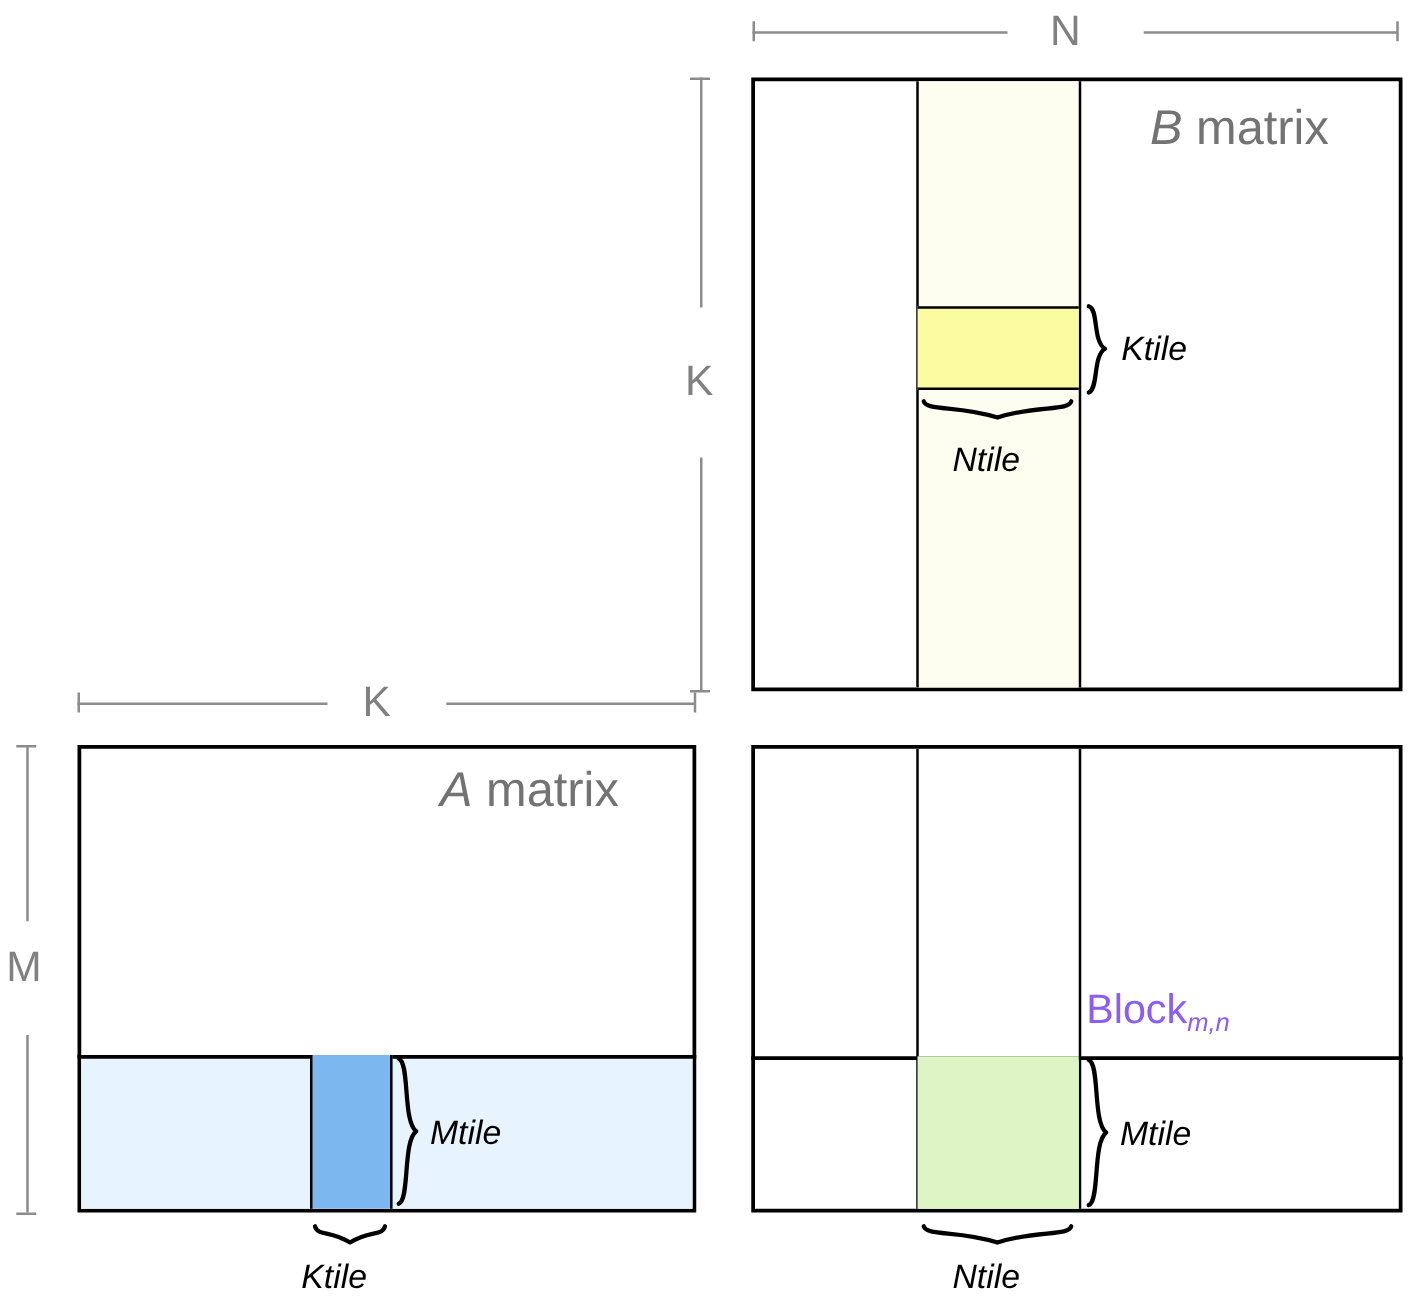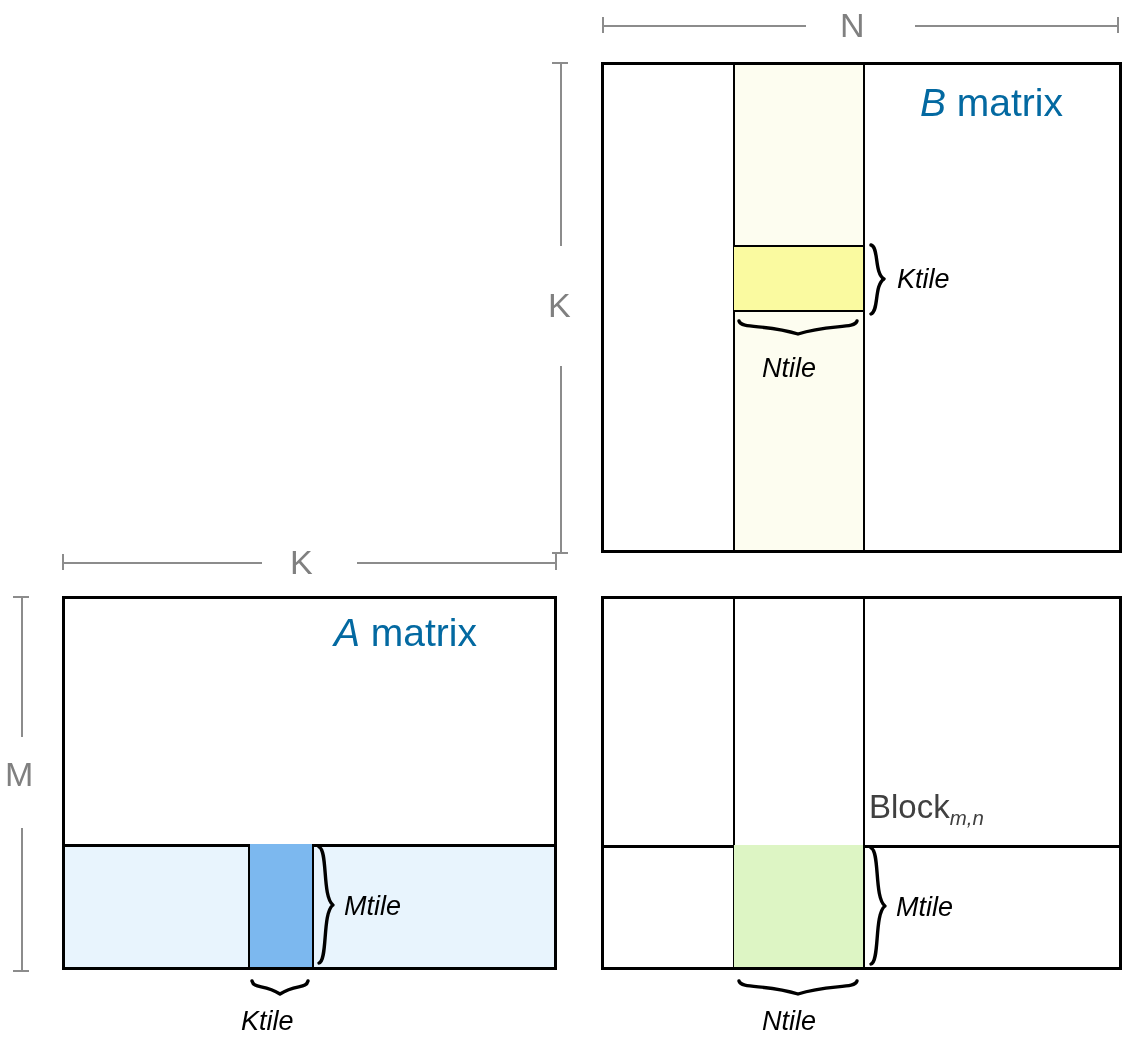--- a/index.html
+++ b/index.html
@@ -36,36 +36,36 @@
   .thick-h {
     position: absolute;
     height: 0;
     border-top: 3px solid #000000;
   }
 
   
   .matrix-title {
     position: absolute;
     font-size: 39px;
-    color: #0369a1;
+    color: #737373;
     white-space: nowrap;
     line-height: 1;
   }
   .matrix-title .sym {
     font-style: italic;
   }
   .matrix-title .word {
     font-style: normal;
   }
 
   
   .block-label {
     position: absolute;
     font-size: 33px;
-    color: #404040;
+    color: #8b5cf6;
     white-space: nowrap;
     line-height: 1;
   }
   .block-label sub {
     font-style: italic;
     font-size: 0.62em;
     vertical-align: baseline;
     position: relative;
     top: 0.32em;
   }
@@ -181,21 +181,21 @@
   <div class="matrix-box" style="left:62px; top:596px; width:495px; height:374px;">
 
     <div class="fill" style="left:0px; top:245px; width:489px; height:123px; background:#e8f4fd;"></div>
 
     <div class="thick-h" style="left:-3px; top:245px; width:495px;"></div>
 
     <div class="fill" style="left:183px; top:245px; width:66px; height:123px; background:#7cb8ef;
                 border-left:2px solid #000; border-right:2px solid #000;"></div>
   </div>
 
-  <div class="matrix-title" style="left:334px; top:613px;">
+  <div class="matrix-title" style="left:352px; top:613px;">
     <span class="sym">A</span><span>&nbsp;</span><span class="word">matrix</span>
   </div>
 
   <svg class="brace" style="left:316px; top:845px; width:24px; height:122px;" viewBox="0 0 24 122">
     <path d="M 3 2 C 12 5, 6 52, 17 60 C 6 68, 12 115, 3 118"></path>
   </svg>
   <div class="tile-label" style="left:344px; top:893px;">Mtile</div>
 
   <svg class="brace" style="left:250px; top:978px; width:62px; height:24px;" viewBox="0 0 62 24">
     <path d="M 2 3 C 4 11, 14 6, 30 16 C 46 6, 56 11, 58 3"></path>

